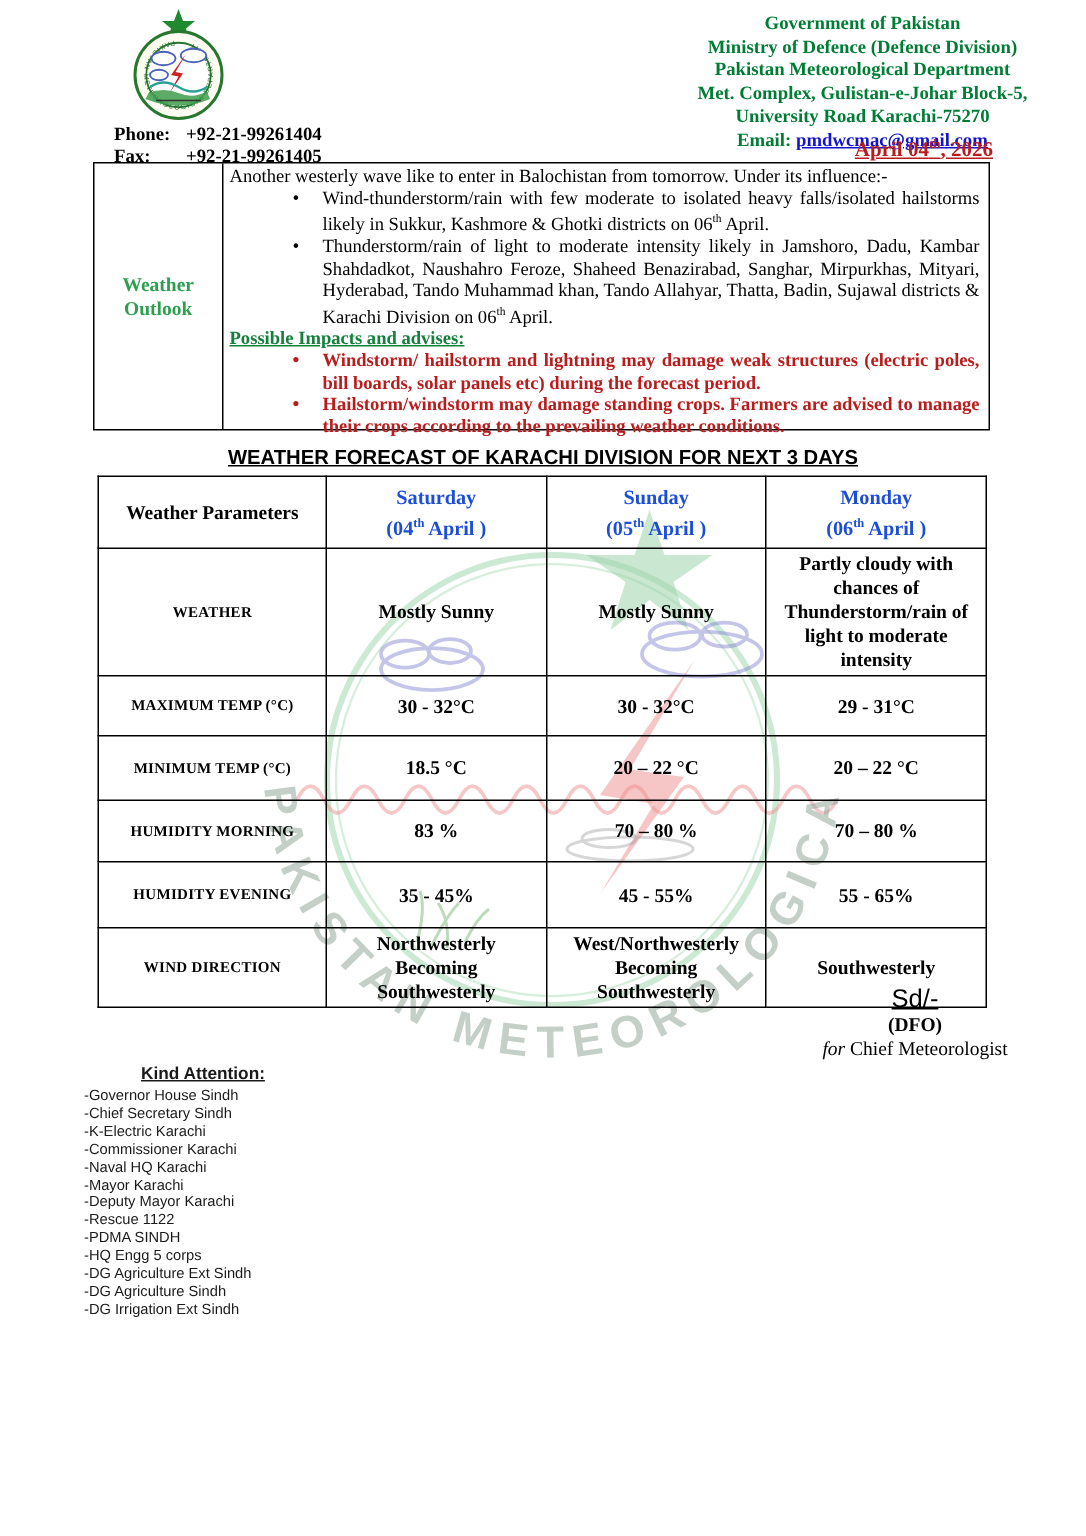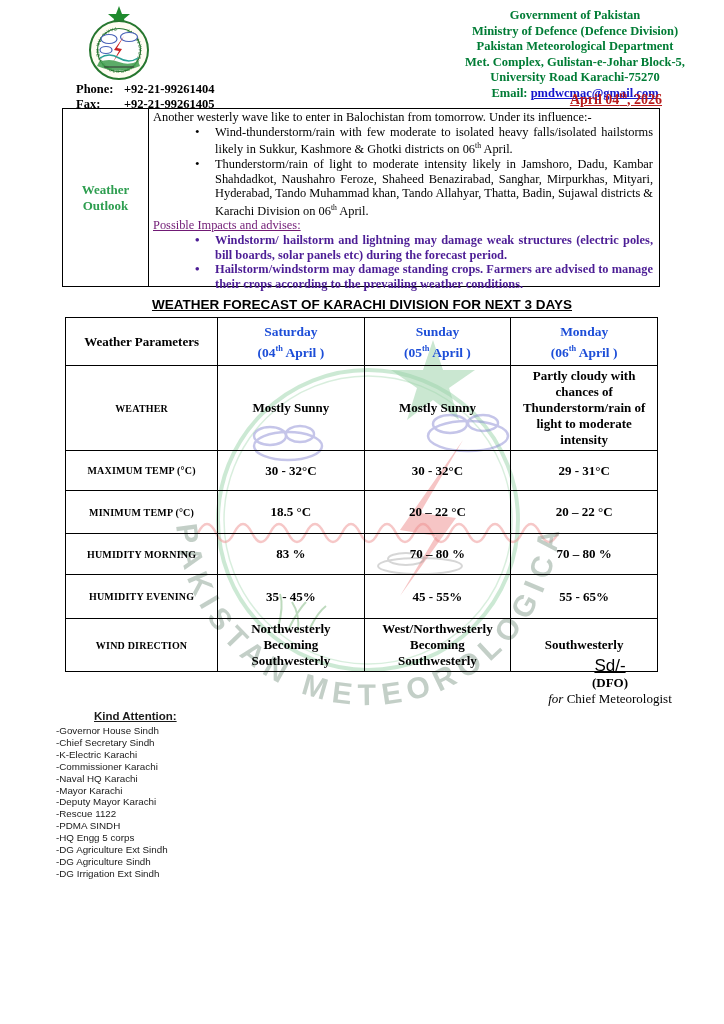--- a/index.html
+++ b/index.html
@@ -25,22 +25,22 @@
   sup { font-size:0.62em; }
   
   .outlook-box { position:absolute; left:62px; top:108px; width:598px; height:179px; z-index:1;
                  border:1.6px solid #000; display:flex; background:transparent; }
   .outlook-label { width:86px; border-right:1.6px solid #000; display:flex; align-items:center; justify-content:center;
                    text-align:center; font-weight:bold; font-size:13px; color:#2e9e50; line-height:16px; }
   .outlook-content { flex:1; padding:1px 6px 2px 4px; font-size:12.4px; line-height:14.6px; text-align:justify; }
   .outlook-content ul { list-style:none; }
   .outlook-content li { position:relative; padding-left:24px; margin-left:38px; }
   .outlook-content li:before { content:"\2022"; position:absolute; left:4px; font-size:13px; }
-  .impacts-heading { color:#701a75; font-weight:normal; text-decoration:underline; }
-  .impacts li { color:#4c1d95; font-weight:bold; }
+  .impacts-heading { color:#15803d; font-weight:bold; text-decoration:underline; }
+  .impacts li { color:#b91c1c; font-weight:bold; }
   
   .table-title { position:absolute; left:0; top:297px; width:724px; text-align:center; z-index:1;
                  font-family:"Liberation Sans", sans-serif; font-weight:bold; font-size:13.5px;
                  text-decoration:underline; }
   table.forecast { position:absolute; left:65px; top:317px; width:593px; z-index:1;
                    border-collapse:collapse; background:transparent; }
   table.forecast th, table.forecast td { border:1.6px solid #000; text-align:center; vertical-align:middle; padding:2px 4px; }
   col.c-param { width:153px; } col.c-day { width:147px; }
   th.param-head { font-size:13px; font-weight:bold; }
   th.day-head { color:#1d4ed8; font-weight:bold; font-size:13.5px; line-height:17px; }

